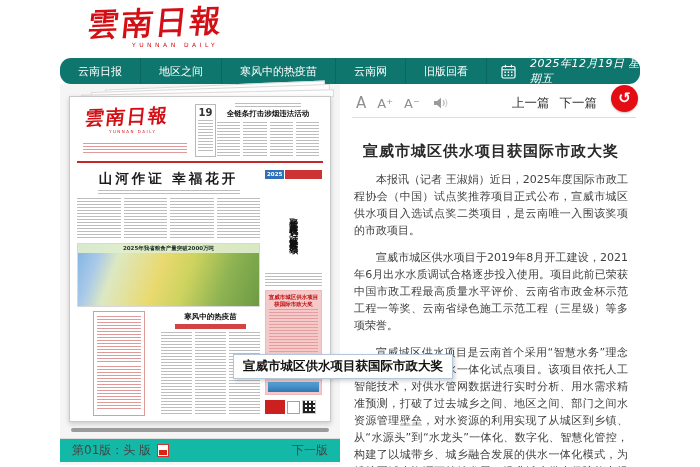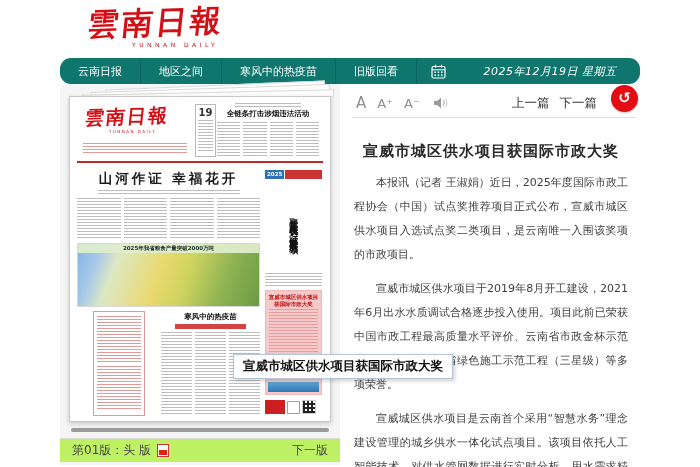--- a/index.html
+++ b/index.html
@@ -120,21 +120,21 @@
   .np-stamp { width:13px; height:13px; border:1px solid #d88; background:#fff; }
   .np-qr {
     width:14px; height:14px; background-color:#fff; border:1px solid #ccc;
     background-image:repeating-linear-gradient(0deg,#222 0 2px,transparent 2px 4px),
                      repeating-linear-gradient(90deg,#222 0 2px,transparent 2px 4px);
   }
 
   
   .left-footer {
     position:absolute; left:0; right:0; bottom:3px; height:24px;
-    border-top:1px solid #dcdcdc; background:#bef264; display:flex;
+    border-top:1px solid #dcdcdc; background:#14b8a6; display:flex;
     align-items:center; padding:0 12px; font-size:12px; color:#444;
   }
   .pdf-ic {
     width:12px; height:13px; margin-left:6px; background:#fff; border:1px solid #c33;
     position:relative; cursor:pointer; display:inline-block;
   }
   .pdf-ic::after { content:""; position:absolute; left:1px; bottom:1px; right:1px; height:5px; background:#d21; }
   .next-page { margin-left:auto; cursor:pointer; color:#444; }
 
   
@@ -151,21 +151,21 @@
     position:absolute; right:-2px; top:-4px; width:27px; height:27px;
     background:#e50d14; border-radius:50%; color:#fff; text-align:center;
     line-height:26px; font-size:15px; font-weight:bold; cursor:pointer;
     box-shadow:0 1px 2px rgba(0,0,0,0.25);
   }
   .art-title {
     text-align:center; font-size:15px; font-weight:bold; color:#2a2a2a;
     letter-spacing:1px; margin:24px 6px 4px 0;
   }
   .para {
-    font-size:11px; line-height:24px; color:#3f3f3f; text-align:justify;
+    font-size:11px; line-height:17px; color:#3f3f3f; text-align:justify;
     text-indent:2em; margin:10px 8px 10px 2px;
   }
 
   
   .tooltip {
     position:absolute; left:233px; top:354px; z-index:20;
     background:#fff; border:1px solid #b6c6da; box-shadow:2px 2px 4px rgba(0,0,0,0.18);
     font-size:12.5px; font-weight:bold; color:#111;
     padding:3px 9px; white-space:nowrap;
   }
@@ -179,20 +179,21 @@
     <div class="logo">
       <div class="logo-cn">雲南日報</div>
       <div class="logo-en">YUNNAN DAILY</div>
     </div>
   </header>
 
   <nav class="navbar">
     <a class="nav-item">云南日报</a>
     <a class="nav-item">地区之间</a>
     <a class="nav-item">寒风中的热疫苗</a>
+    <a class="nav-item">云南网</a>
     <a class="nav-item">旧版回看</a>
     <span class="nav-cal">
       <svg width="15" height="15" viewBox="0 0 15 15">
         <rect x="1" y="2.5" width="13" height="11.5" rx="1.5" fill="none" stroke="#fff" stroke-width="1.2"></rect>
         <line x1="1" y1="5.8" x2="14" y2="5.8" stroke="#fff" stroke-width="1"></line>
         <line x1="4.5" y1="0.8" x2="4.5" y2="3.5" stroke="#fff" stroke-width="1.2"></line>
         <line x1="10.5" y1="0.8" x2="10.5" y2="3.5" stroke="#fff" stroke-width="1.2"></line>
         <rect x="3.4" y="7.5" width="1.5" height="1.5" fill="#fff"></rect>
           <rect x="6.7" y="7.5" width="1.5" height="1.5" fill="#fff"></rect>
           <rect x="10" y="7.5" width="1.5" height="1.5" fill="#fff"></rect>

